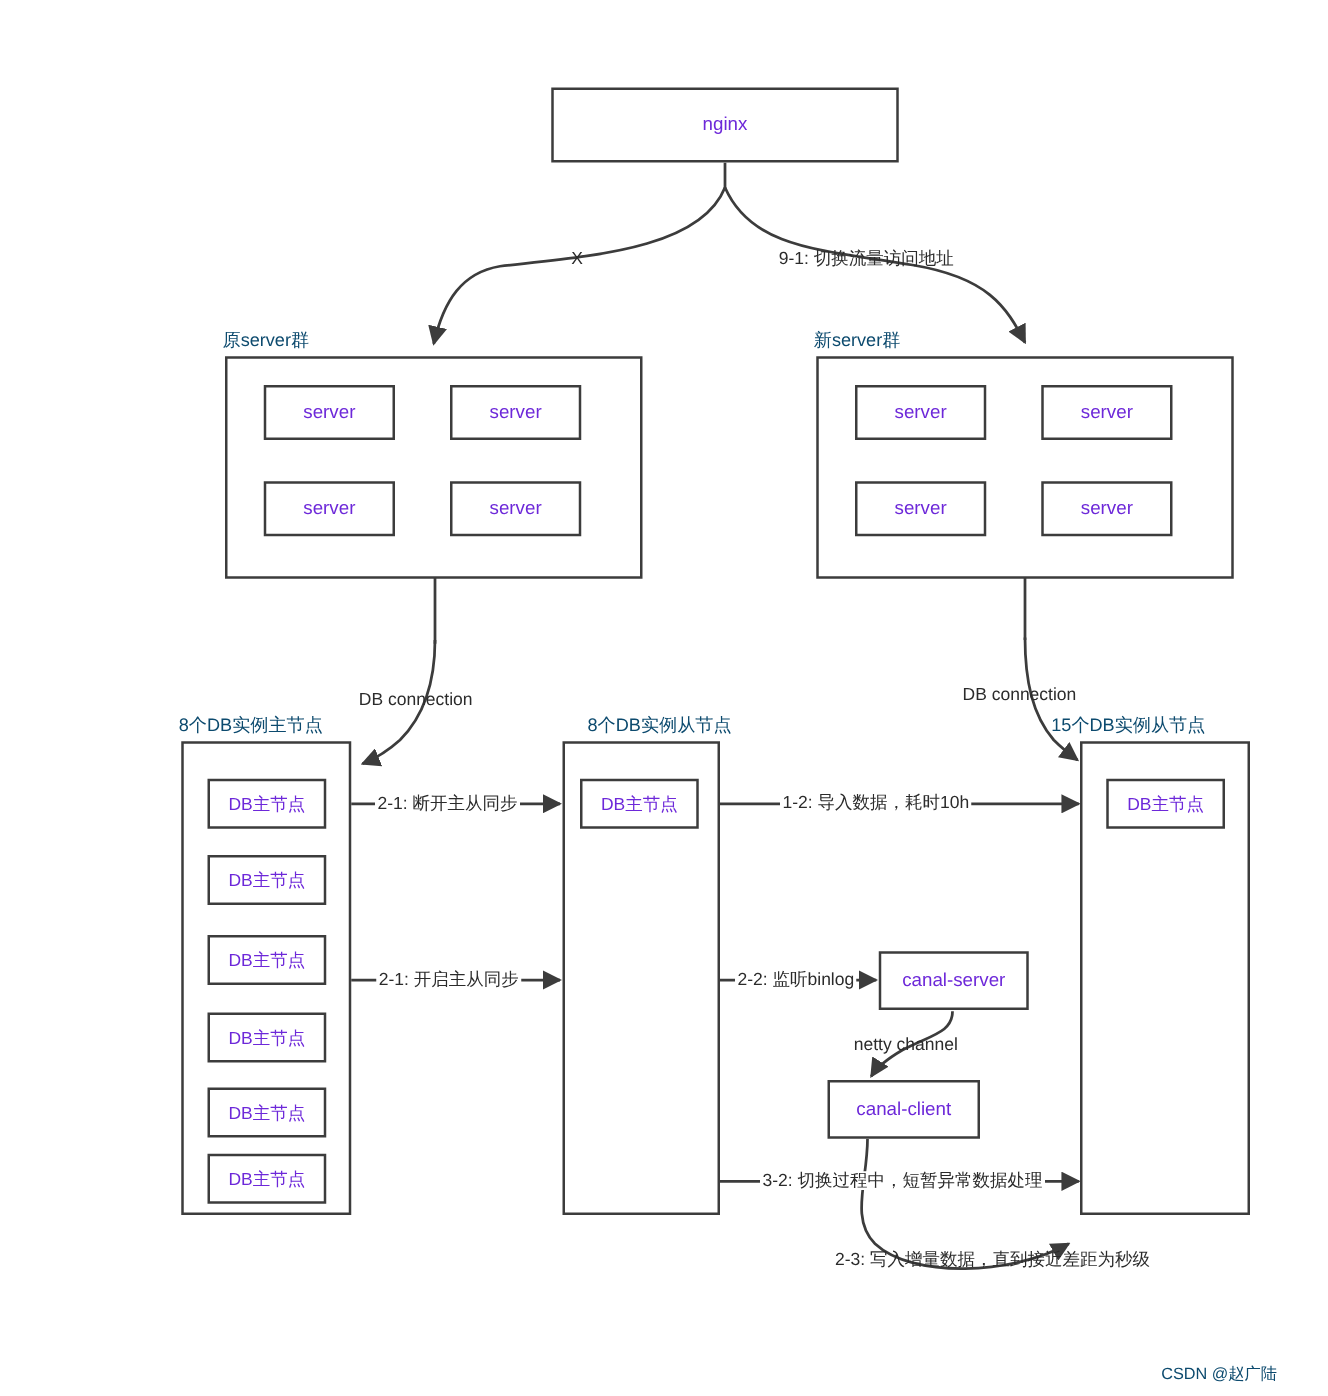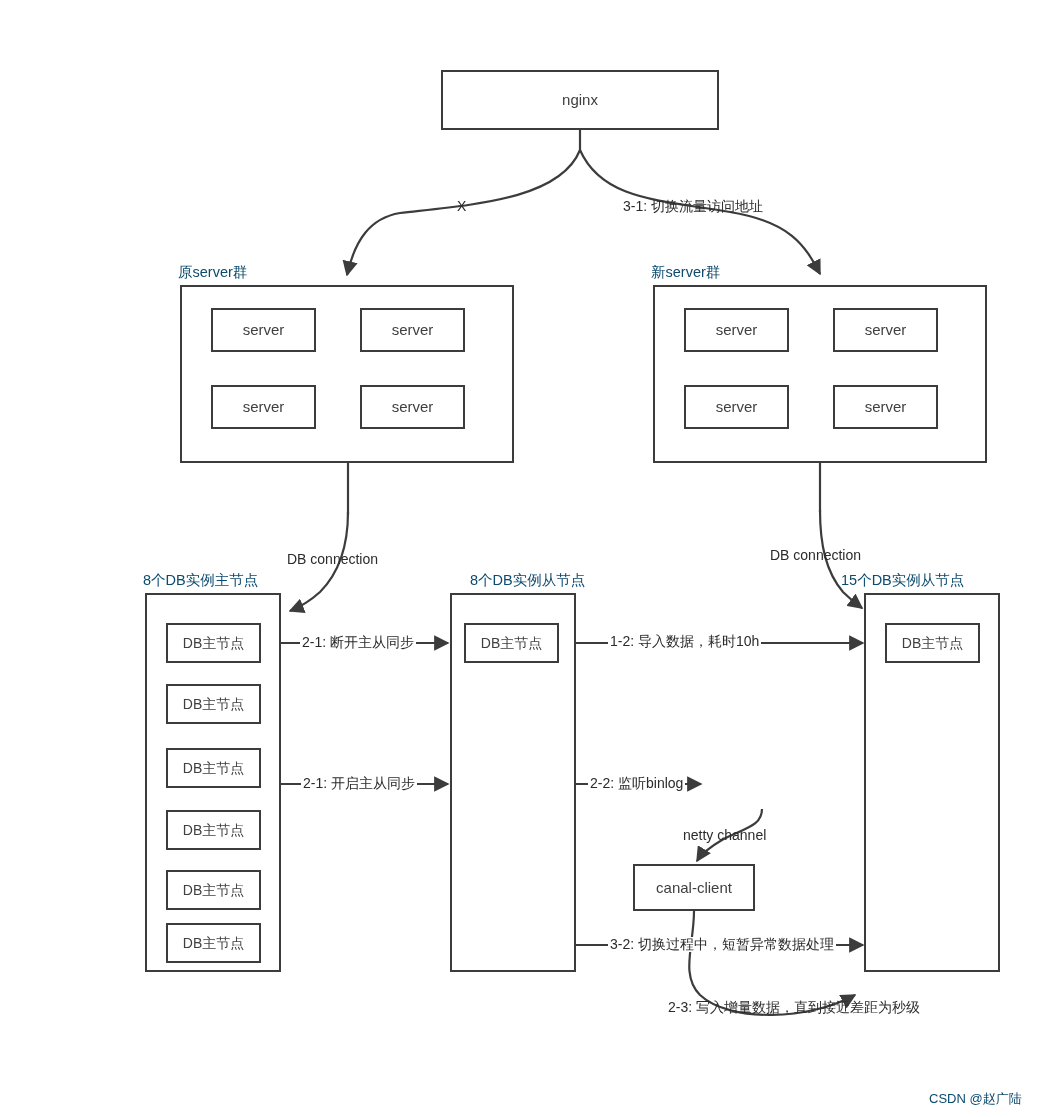--- a/index.html
+++ b/index.html
@@ -28,21 +28,21 @@
   }
   .node {
     position: absolute;
     box-sizing: border-box;
     border: 2px solid #3c3c3c;
     background: #ffffff;
     display: flex;
     align-items: center;
     justify-content: center;
     font-size: 15px;
-    color: #404040;
+    color: #6d28d9;
     text-align: center;
     line-height: 1.2;
   }
   .group-box {
     position: absolute;
     box-sizing: border-box;
     border: 2px solid #3c3c3c;
     background: transparent;
   }
   .group-caption {
@@ -174,32 +174,35 @@
   <div class="node db-small" style="left:464px; top:623px; width:95px; height:40px;">
     <span>DB主节点</span>
   </div>
 
   <div class="group-caption" style="left:841px; top:571px;">15个DB实例从节点</div>
   <div class="group-box" style="left:864px; top:593px; width:136px; height:379px;"></div>
   <div class="node db-small" style="left:885px; top:623px; width:95px; height:40px;">
     <span>DB主节点</span>
   </div>
 
-  <div class="node" style="left:633px; top:864px; width:122px; height:47px;">
+  <div class="node" style="left:703px; top:761px; width:120px; height:47px;">
+    <span>canal-server</span>
+  </div>
+  <div class="node" style="left:662px; top:864px; width:122px; height:47px;">
     <span>canal-client</span>
   </div>
 
   <div class="edge-label plain" style="left:455px; top:199px;">X</div>
-  <div class="edge-label plain" style="left:621px; top:199px;">3-1: 切换流量访问地址</div>
+  <div class="edge-label plain" style="left:621px; top:199px;">9-1: 切换流量访问地址</div>
 
   <div class="edge-label plain" style="left:285px; top:552px;">DB connection</div>
   <div class="edge-label plain" style="left:768px; top:548px;">DB connection</div>
 
   <div class="edge-label" style="left:300px; top:635px;">2-1: 断开主从同步</div>
-  <div class="edge-label" style="left:608px; top:634px;">1-2: 导入数据，耗时10h</div>
+  <div class="edge-label" style="left:624px; top:634px;">1-2: 导入数据，耗时10h</div>
 
   <div class="edge-label" style="left:301px; top:776px;">2-1: 开启主从同步</div>
   <div class="edge-label" style="left:588px; top:776px;">2-2: 监听binlog</div>
 
   <div class="edge-label plain" style="left:681px; top:828px;">netty channel</div>
 
   <div class="edge-label" style="left:608px; top:937px;">3-2: 切换过程中，短暂异常数据处理</div>
 
   <div class="edge-label plain" style="left:666px; top:1000px;">2-3: 写入增量数据，直到接近差距为秒级</div>
 

